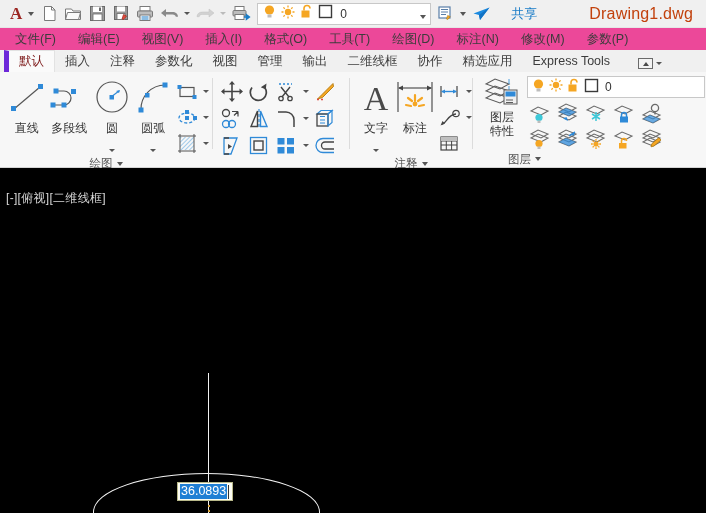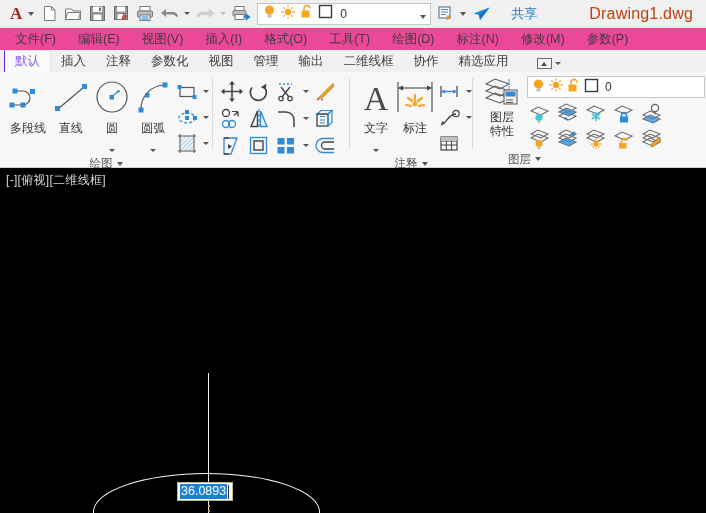--- a/index.html
+++ b/index.html
@@ -61,21 +61,21 @@
   
   .ribbon-tabs {
     height: 22px; min-height: 22px;
     background: #f0f0f0;
     display: flex; align-items: flex-end;
     padding-left: 4px;
     font-size: 12.5px; color: #3c3c3c;
     position: relative;
   }
   .rtab { padding: 0 10px; line-height: 21px; white-space: nowrap; }
-  .rtab.active { background: #fafafa; border-top: 1px solid #e2e2e2; border-left: 1px solid #6d28d9; border-right: 1px solid #e2e2e2; color: #8b5cf6; }
+  .rtab.active { background: #fafafa; border-top: 1px solid #e2e2e2; border-left: 5px solid #6d28d9; border-right: 1px solid #e2e2e2; color: #7f1d1d; }
   .rtab-min { margin-left: 18px; display: flex; align-items: center; gap: 3px; padding-bottom: 3px; }
   .rtab-minbox { width: 15px; height: 11px; border: 1px solid #6a6a6a; display: flex; align-items: center; justify-content: center; background: #f3f3f3; }
   .rtab-minbox .up { width: 0; height: 0; border-left: 3px solid transparent; border-right: 3px solid transparent; border-bottom: 4px solid #4a4a4a; }
 
   
   .ribbon {
     height: 96px; min-height: 96px;
     background: #f7f7f7;
     display: flex; align-items: stretch;
     border-bottom: 1px solid #d4d4d4;
@@ -106,21 +106,21 @@
     border: 1px solid #c8c8c8; background: #fff;
     height: 22px; width: 178px; padding: 0 4px;
   }
   .layer-combo .lc-name { font-size: 12px; color: #333; margin-left: 2px; }
   .layer-icons { display: flex; flex-direction: column; gap: 1px; }
   .li-row { display: flex; gap: 2px; }
   .li-btn { width: 26px; height: 25px; display: flex; align-items: center; justify-content: center; }
 
   
   .canvas { flex: 1; background: #000; position: relative; overflow: hidden; }
-  .vp-label { position: absolute; left: 6px; top: 4px; color: #d8d8d8; font-size: 12px; letter-spacing: .3px; white-space: nowrap; }
+  .vp-label { position: absolute; left: 6px; top: 22px; color: #d8d8d8; font-size: 12px; letter-spacing: .3px; white-space: nowrap; }
 
   .xline { position: absolute; background: #f2f2f2; }
   .cross-v { left: 208px; top: 205px; width: 1px; height: 179px; }
   .track-dash-up {
     position: absolute; left: 208px; top: 337px; width: 2px; height: 47px;
     background-image: linear-gradient(#d8a43c 50%, rgba(0,0,0,0) 0%);
     background-size: 2px 5px; background-repeat: repeat-y;
   }
   .ellipse {
     position: absolute; left: 93px; top: 305px; width: 227px; height: 78px;
@@ -282,53 +282,54 @@
     <span class="rtab active">默认</span>
     <span class="rtab">插入</span>
     <span class="rtab">注释</span>
     <span class="rtab">参数化</span>
     <span class="rtab">视图</span>
     <span class="rtab">管理</span>
     <span class="rtab">输出</span>
     <span class="rtab">二维线框</span>
     <span class="rtab">协作</span>
     <span class="rtab">精选应用</span>
+    <span class="rtab">Express Tools</span>
     <span class="rtab-min">
       <span class="rtab-minbox">
           <i class="up"></i>
         </span>
       <i class="caret caret-sm"></i>
     </span>
   </div>
 
   <div class="ribbon">
 
     <div class="panel" style="width:212px">
       <div class="panel-body" style="padding-left:6px">
+        <div class="big-btn">
+          <span class="ico">
+            <svg width="40" height="36" viewBox="0 0 40 36">
+                <path d="M7 29L33 7" stroke="#555" stroke-width="1.2" fill="none"></path>
+                <rect x="4" y="26" width="5" height="5" fill="#2f8ad8"></rect>
+                <rect x="31" y="4" width="5" height="5" fill="#2f8ad8"></rect>
+              </svg>
+          </span>
+          <span class="lbl">直线</span>
+        </div>
         <div class="big-btn">
           <span class="ico">
             <svg width="44" height="36" viewBox="0 0 44 36">
                 <path d="M6 25h11a7 7 0 100-14h-8" stroke="#555" stroke-width="1.2" fill="none"></path>
                 <rect x="3.5" y="22.5" width="5" height="5" fill="#2f8ad8"></rect>
                 <rect x="14.5" y="22.5" width="5" height="5" fill="#2f8ad8"></rect>
                 <rect x="6.5" y="8.5" width="5" height="5" fill="#2f8ad8"></rect>
                 <rect x="24" y="9" width="5" height="5" fill="#2f8ad8"></rect>
               </svg>
           </span>
           <span class="lbl">多段线</span>
-        </div>
-        <div class="big-btn">
-          <span class="ico">
-            <svg width="40" height="36" viewBox="0 0 40 36">
-                <path d="M7 29L33 7" stroke="#555" stroke-width="1.2" fill="none"></path>
-                <rect x="4" y="26" width="5" height="5" fill="#2f8ad8"></rect>
-                <rect x="31" y="4" width="5" height="5" fill="#2f8ad8"></rect>
-              </svg>
-          </span>
-          <span class="lbl">直线</span>
         </div>
         <div class="big-btn">
           <span class="ico">
             <svg width="40" height="38" viewBox="0 0 40 38">
                 <circle cx="20" cy="18" r="15" stroke="#555" stroke-width="1.2" fill="none"></circle>
                 <path d="M19 18l8-6" stroke="#2f8ad8" stroke-width="1.2"></path>
                 <path d="M28 11l-4 1 3 2z" fill="#2f8ad8"></path>
                 <rect x="17.5" y="16" width="4.5" height="4.5" fill="#2f8ad8"></rect>
               </svg>
           </span>

